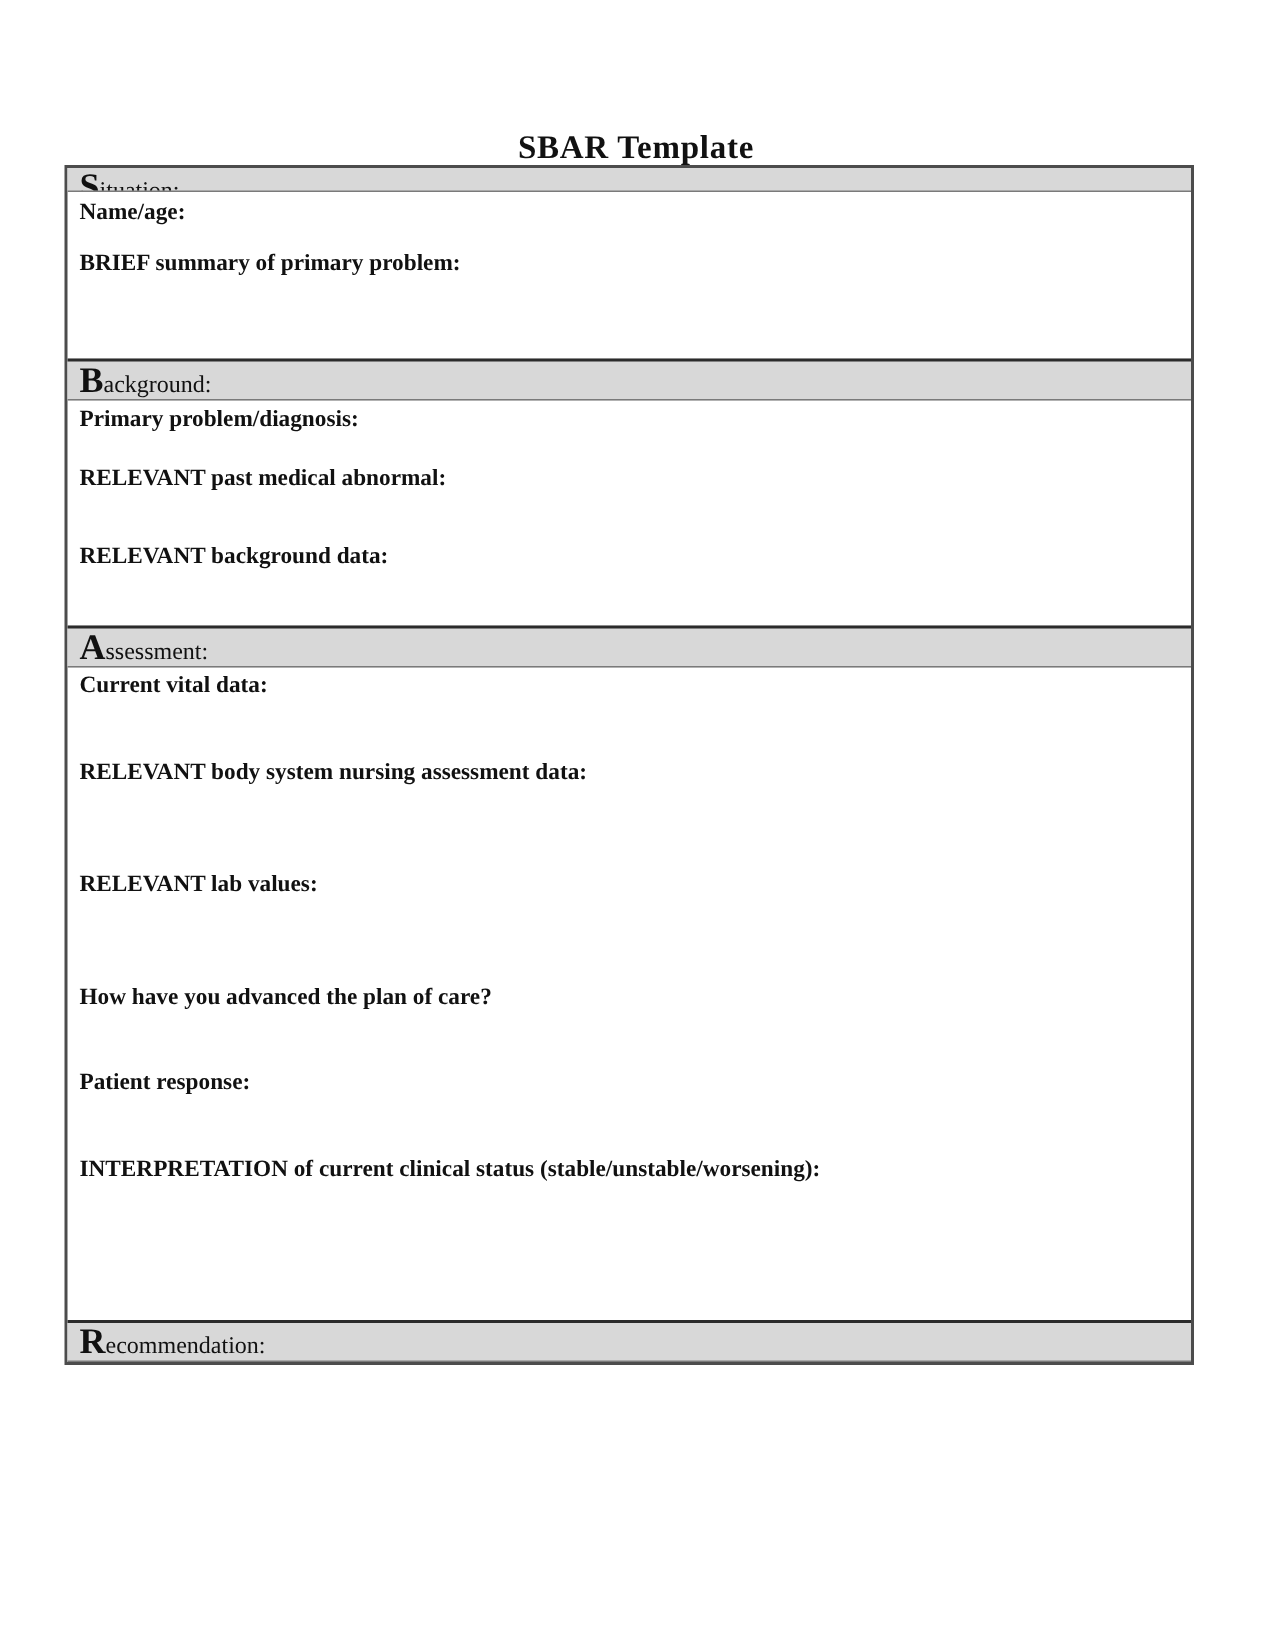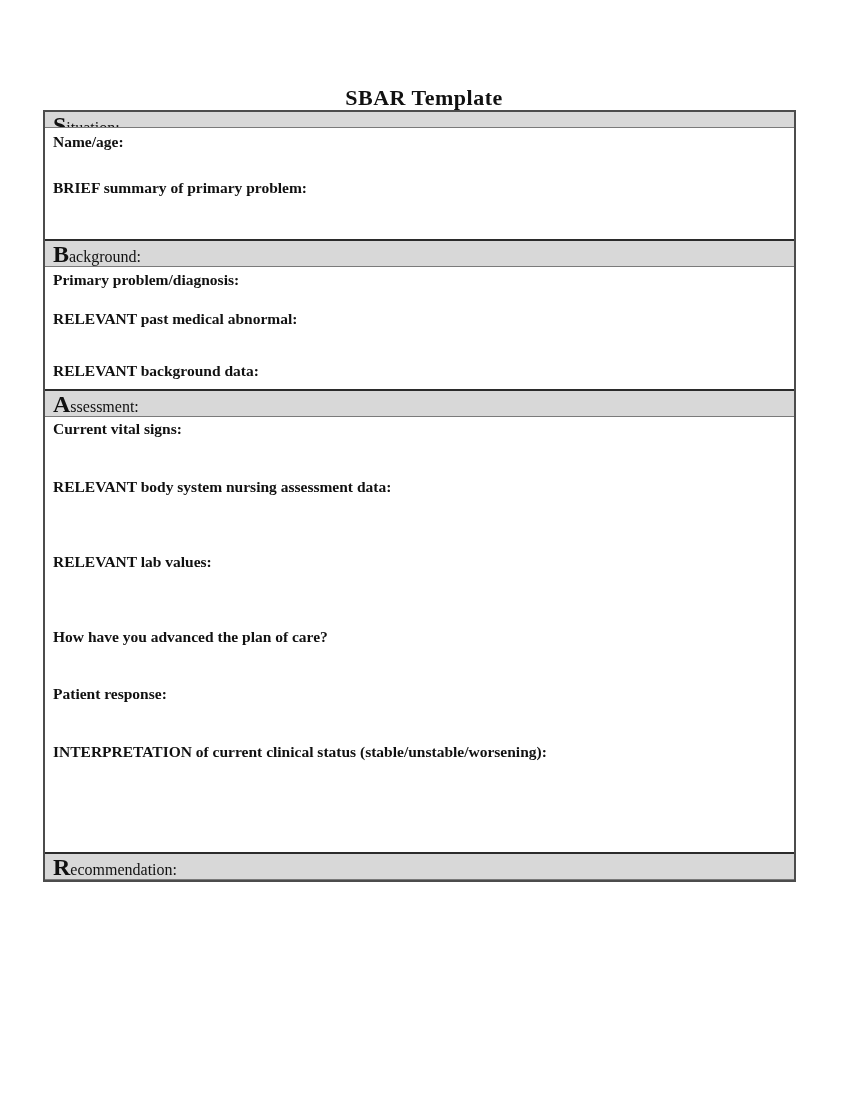--- a/index.html
+++ b/index.html
@@ -47,24 +47,24 @@
     font-size:16px;font-weight:normal;line-height:26px;
   }
   .sec-body{
     padding:4px 10px 0 8px;
     overflow:hidden;
   }
   .line{
     font-size:15.5px;font-weight:bold;line-height:20px;
   }
   .body-situation{height:111px;}
-  .body-situation .line:nth-child(1){margin-bottom:26px;}
+  .body-situation .line:nth-child(1){margin-bottom:14px;}
   .body-situation .line:nth-child(2){margin-bottom:33px;}
 
-  .body-background{height:122px;padding-top:3px;}
+  .body-background{height:150px;padding-top:3px;}
   .body-background .line:nth-child(1){margin-bottom:19px;}
   .body-background .line:nth-child(2){margin-bottom:32px;}
 
   .body-assessment{height:435px;padding-top:2px;}
   .body-assessment .line:nth-child(1){margin-bottom:38px;}
   .body-assessment .line:nth-child(2){margin-bottom:55px;}
   .body-assessment .line:nth-child(3){margin-bottom:55px;}
   .body-assessment .line:nth-child(4){margin-bottom:37px;}
   .body-assessment .line:nth-child(5){margin-bottom:38px;}
   .body-assessment .line:nth-child(6){margin-bottom:35px;}
@@ -92,21 +92,21 @@
   <div class="sec-body body-background">
     <p class="line">Primary problem/diagnosis:</p>
     <p class="line">RELEVANT past medical abnormal:</p>
     <p class="line">RELEVANT background data:</p>
   </div>
 
   <div class="sec-header">
     <span class="sec-letter">A</span><span class="sec-rest">ssessment:</span>
   </div>
   <div class="sec-body body-assessment">
-    <p class="line">Current vital signs:</p>
+    <p class="line">Current vital data:</p>
     <p class="line">RELEVANT body system nursing assessment data:</p>
     <p class="line">RELEVANT lab values:</p>
     <p class="line">How have you advanced the plan of care?</p>
     <p class="line">Patient response:</p>
     <p class="line">INTERPRETATION of current clinical status (stable/unstable/worsening):</p>
   </div>
 
   <div class="sec-header">
     <span class="sec-letter">R</span><span class="sec-rest">ecommendation:</span>
   </div>

